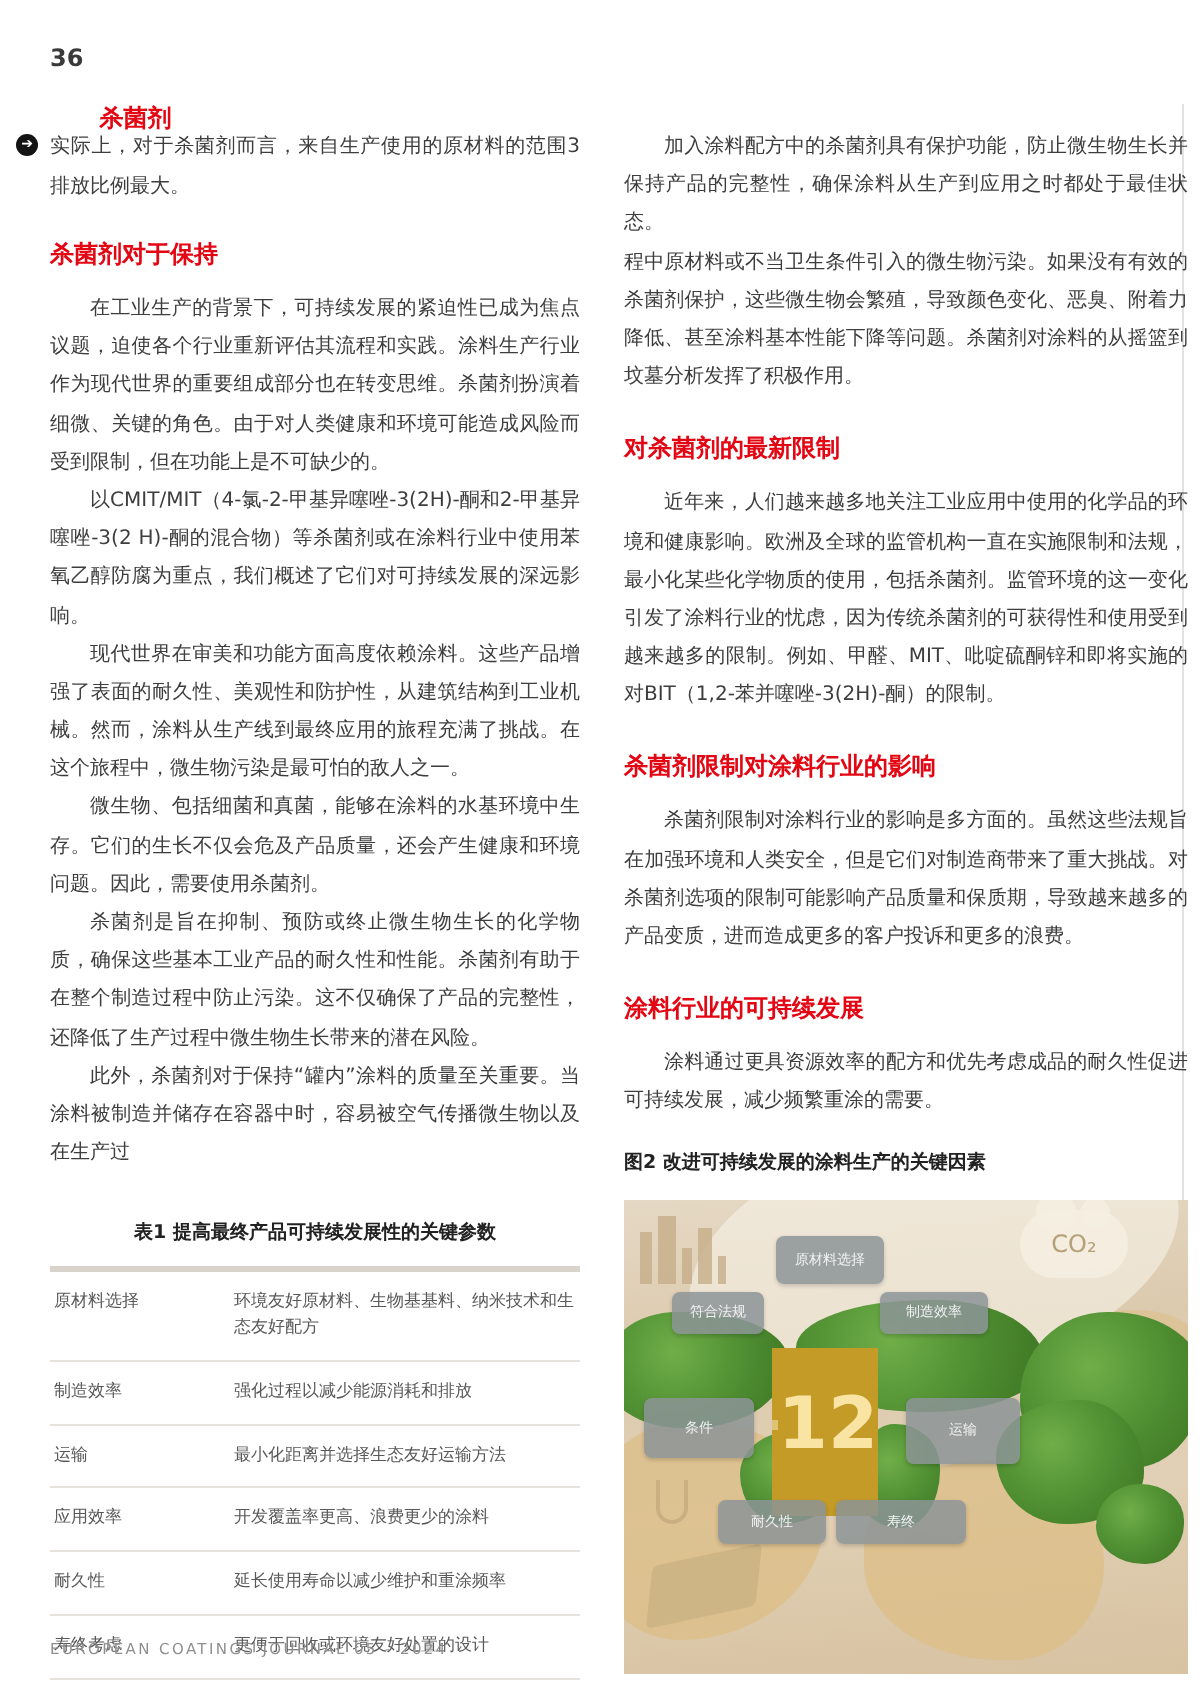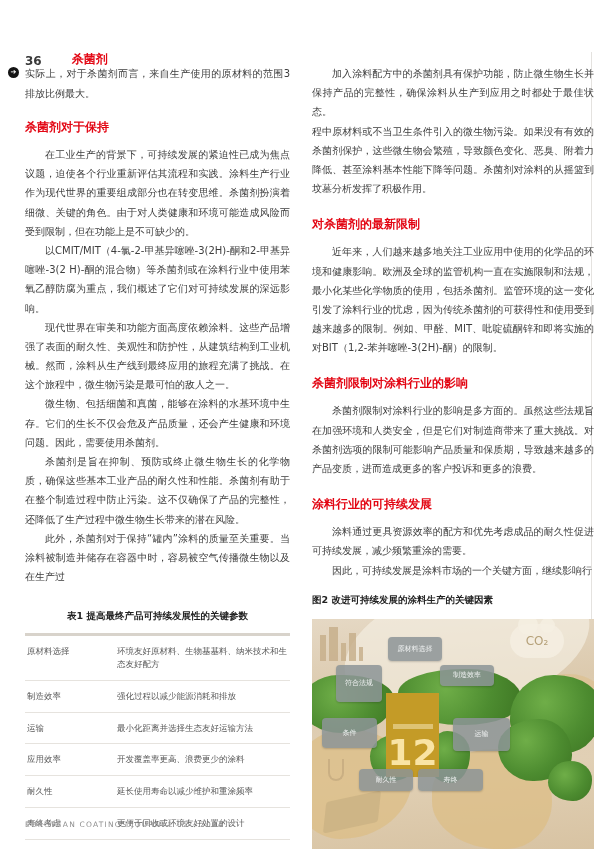--- a/index.html
+++ b/index.html
@@ -4,21 +4,21 @@
 <style>
   * { margin:0; padding:0; box-sizing:border-box; }
   html,body { background:#ffffff; }
   .page {
     position:relative; width:600px; height:849px; background:#ffffff;
     font-family:"DejaVu Sans", sans-serif; color:#3d3d3d; overflow:hidden;
   }
   .right-rule { position:absolute; left:591px; top:52px; height:754px; width:1px; background:#e4e2df; }
 
   
-  .hdr { position:absolute; top:22px; left:25px; display:flex; align-items:flex-end; gap:30px; }
+  .hdr { position:absolute; top:22px; left:25px; display:flex; align-items:flex-start; gap:8px; }
   .pagenum { font-size:12px; font-weight:bold; color:#3a3a3a; }
   .section-title { font-size:12px; font-weight:bold; color:#e30613;margin-top:29px; }
 
   
   .columns { position:absolute; top:64px; left:25px; display:flex; gap:22px; }
   .col-left  { width:265px; }
   .col-right { width:282px; }
 
   .lead { position:relative; font-size:10px; line-height:1.95; text-align:justify; margin-bottom:14px; }
   .bullet {
@@ -63,28 +63,28 @@
     font-size:12px; font-weight:normal; color:#b5a078; }
   .cloud:before { content:""; position:absolute; left:8px; top:-9px; width:20px; height:20px;
     background:rgba(244,238,226,.85); border-radius:50%; }
   .cloud:after { content:""; position:absolute; right:9px; top:-6px; width:15px; height:15px;
     background:rgba(244,238,226,.85); border-radius:50%; }
   .cap { position:absolute; left:12px; top:178px; width:56px; height:30px; background:#cbb183;
     transform:rotate(-12deg) skewX(-18deg); opacity:.8; border-radius:3px; }
   .flask { position:absolute; left:16px; top:140px; width:16px; height:22px; border:2px solid #c2a87e;
     border-top:none; border-radius:0 0 8px 8px; opacity:.7; }
   .yellow-sq { position:absolute; left:74px; top:74px; width:53px; height:84px; background:#c49b27;
-    display:flex; flex-direction:column; align-items:center; justify-content:flex-end; }
+    display:flex; align-items:center; justify-content:flex-end; }
   .yellow-sq .strip { width:40px; height:5px; background:rgba(255,245,210,.45); margin-bottom:6px; }
   .big12 { font-size:36px; font-weight:bold; line-height:1; color:rgba(255,236,178,.9); padding-bottom:6px; }
   .fbox { position:absolute; background:rgba(140,148,151,.85); border-radius:4px; color:#f0f2f2;
     font-size:7px; display:flex; align-items:center; justify-content:center; text-align:center;
     box-shadow:0 1px 2px rgba(0,0,0,.18); }
   .fb1 { left:76px;  top:18px;  width:54px; height:24px; }
-  .fb2 { left:24px;  top:46px;  width:46px; height:37px; }
+  .fb2 { left:24px;  top:46px;  width:46px; height:21px; }
   .fb3 { left:128px; top:46px;  width:54px; height:21px; }
   .fb4 { left:10px;  top:99px;  width:55px; height:30px; }
   .fb5 { left:141px; top:99px;  width:57px; height:33px; }
   .fb6 { left:47px;  top:150px; width:54px; height:22px; }
   .fb7 { left:106px; top:150px; width:65px; height:22px; }
 
   
   .footer { position:absolute; left:25px; top:820px; font-size:7.5px; letter-spacing:1.2px; color:#8f8f8f; }
 </style>
 </head>
@@ -156,21 +156,20 @@
       <p class="para">程中原材料或不当卫生条件引入的微生物污染。如果没有有效的杀菌剂保护，这些微生物会繁殖，导致颜色变化、恶臭、附着力降低、甚至涂料基本性能下降等问题。杀菌剂对涂料的从摇篮到坟墓分析发挥了积极作用。</p>
 
       <div class="redhead">对杀菌剂的最新限制</div>
       <p class="para indent">近年来，人们越来越多地关注工业应用中使用的化学品的环境和健康影响。欧洲及全球的监管机构一直在实施限制和法规，最小化某些化学物质的使用，包括杀菌剂。监管环境的这一变化引发了涂料行业的忧虑，因为传统杀菌剂的可获得性和使用受到越来越多的限制。例如、甲醛、MIT、吡啶硫酮锌和即将实施的对BIT（1,2-苯并噻唑-3(2H)-酮）的限制。</p>
 
       <div class="redhead">杀菌剂限制对涂料行业的影响</div>
       <p class="para indent">杀菌剂限制对涂料行业的影响是多方面的。虽然这些法规旨在加强环境和人类安全，但是它们对制造商带来了重大挑战。对杀菌剂选项的限制可能影响产品质量和保质期，导致越来越多的产品变质，进而造成更多的客户投诉和更多的浪费。</p>
 
       <div class="redhead">涂料行业的可持续发展</div>
       <p class="para indent">涂料通过更具资源效率的配方和优先考虑成品的耐久性促进可持续发展，减少频繁重涂的需要。</p>
-      <p class="para indent">因此，可持续发展是涂料市场的一个关键方面，继续影响行</p>
 
       <div class="fig-caption">图2 改进可持续发展的涂料生产的关键因素</div>
 
       <div class="figure">
         <div class="swoosh"></div>
         <div class="landmass lm1"></div>
         <div class="landmass lm2"></div>
         <div class="landmass lm3"></div>
         <div class="skyline">
           <i style="width:6px;height:26px;"></i>

